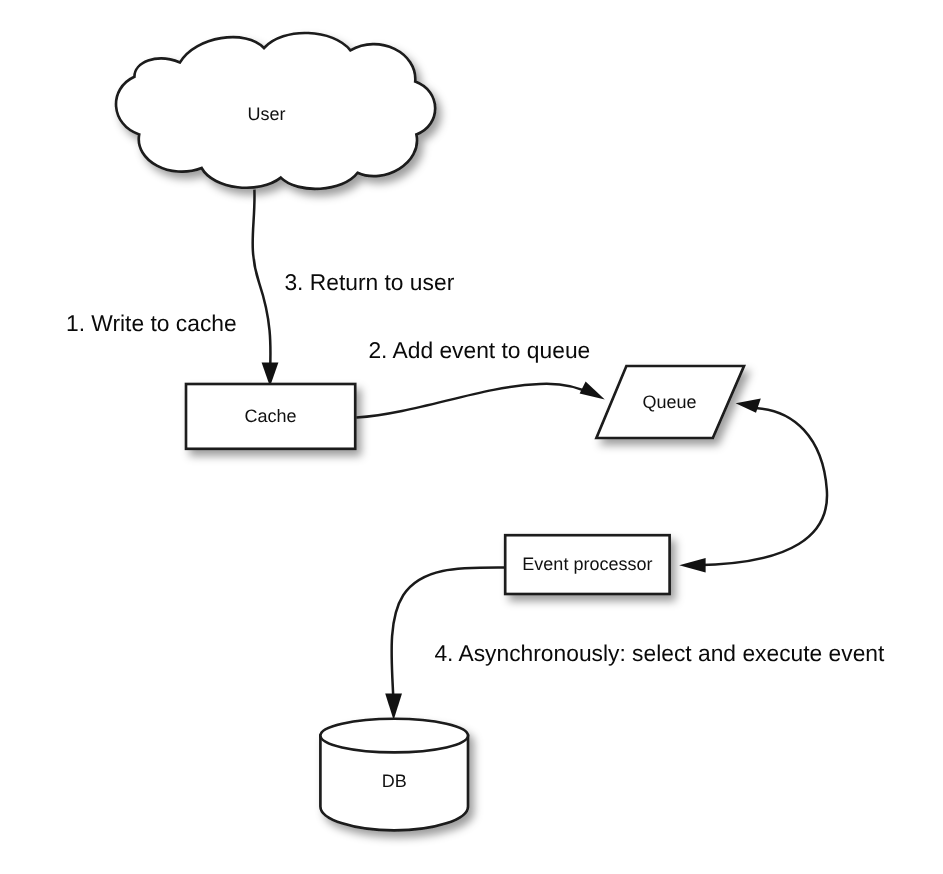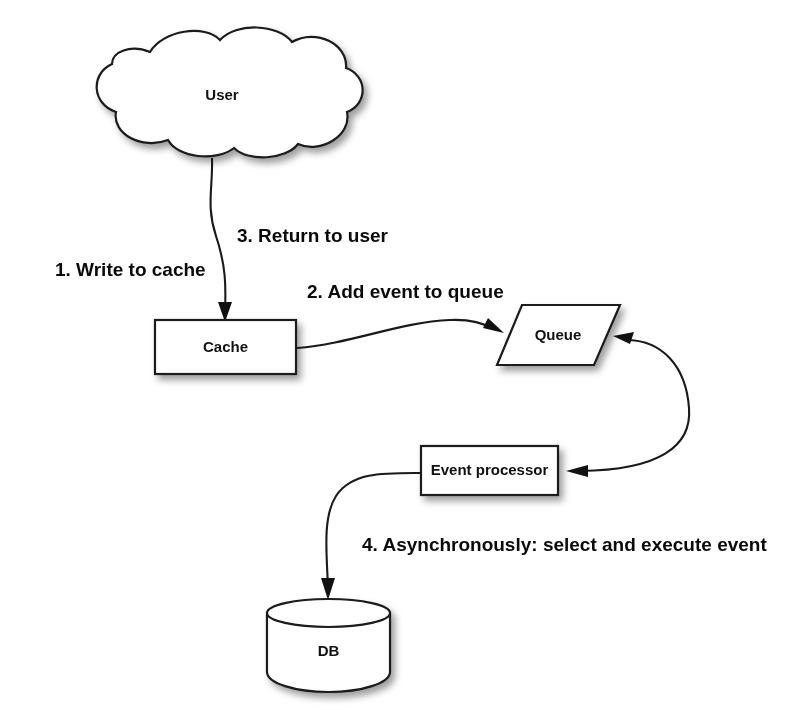--- a/index.html
+++ b/index.html
@@ -11,21 +11,20 @@
     width: 786px;
     height: 728px;
     font-family: "Liberation Sans", sans-serif;
     overflow: hidden;
   }
   #diagram-canvas {
     position: relative;
     width: 786px;
     height: 728px;
     background: #ffffff;
-    font-weight: bold;
   }
   #diagram-svg {
     position: absolute;
     top: 0;
     left: 0;
     width: 786px;
     height: 728px;
   }
   .node-label {
     font-family: "Liberation Sans", sans-serif;

